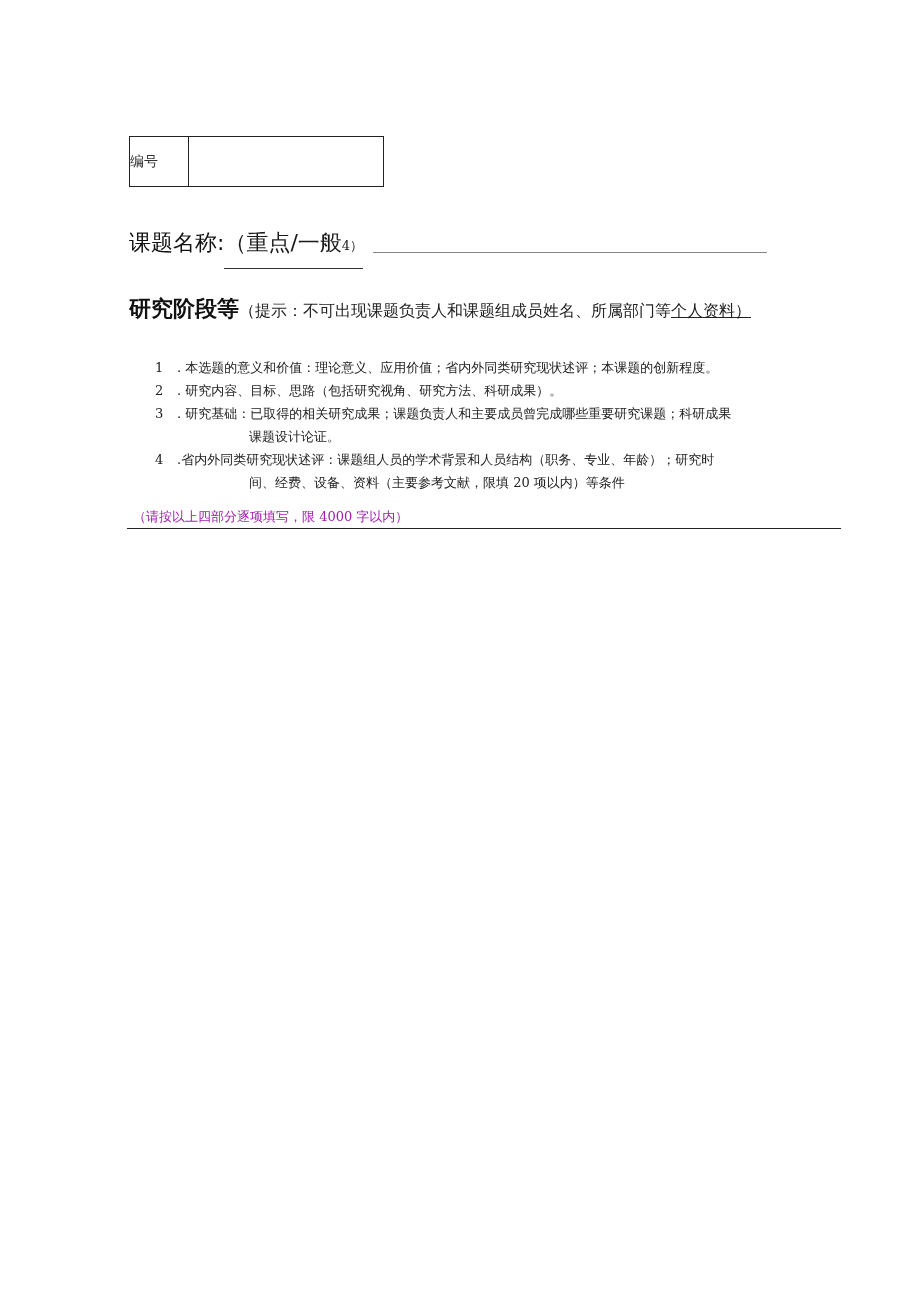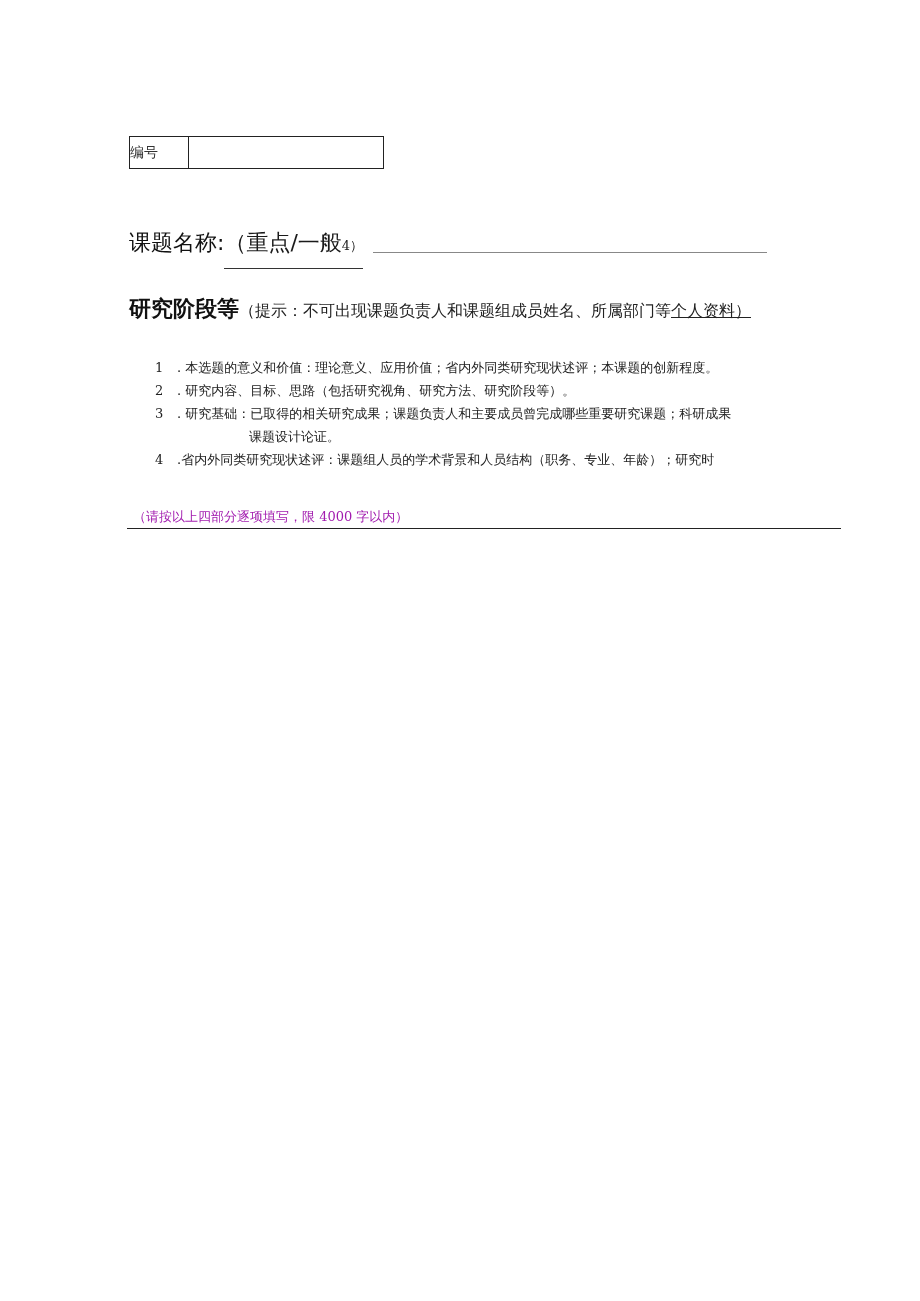--- a/index.html
+++ b/index.html
@@ -1,18 +1,18 @@
 <!DOCTYPE html>
 <html><head>
   <meta charset="utf-8">
   <style>
     html, body { margin: 0; padding: 0; background: #ffffff; }
     body { width: 920px; height: 1301px; position: relative; overflow: hidden;
            font-family: "DejaVu Serif", "Liberation Serif", serif; color: #1a1a1a; }
-    .id-table { position: absolute; left: 129px; top: 136px; width: 255px; height: 33px;
+    .id-table { position: absolute; left: 129px; top: 136px; width: 255px; height: 51px;
                 border: 1px solid #222; display: flex; box-sizing: border-box; }
     .id-label { width: 58px; border-right: 1px solid #222; display: flex; align-items: center;
                 font-family: "DejaVu Sans", "Liberation Sans", sans-serif; font-size: 14px; color: #333; }
     .id-value { flex: 1; }
     .title-row { position: absolute; left: 129px; top: 228px; display: flex; align-items: flex-start; }
     .title-main { font-family: "DejaVu Sans", "Liberation Sans", sans-serif; font-size: 22px; color: #111; }
     .title-tag { font-family: "DejaVu Sans", "Liberation Sans", sans-serif; font-size: 22px;
                  border-bottom: 1.5px solid #333; padding-bottom: 10px; }
     .title-tag small { font-family: "DejaVu Serif", serif; font-size: 13px; }
     .title-line { position: absolute; left: 373px; top: 252px; width: 394px; height: 0;
@@ -47,26 +47,26 @@
   <span class="design-main">研究阶段等</span><span class="design-hint"><span>（提示：不可出现课题负责人和课题组成员姓名、所属部门等</span><u>个人资料）</u></span>
 </div>
 
 <div class="items">
   <div class="item">
     <span class="item-num">1</span>
     <span class="item-text"><span>. 本选题的意义和价值：理论意义、应用价值；省内外同类研究现状述评；本课题的创新程度。</span></span>
   </div>
   <div class="item">
     <span class="item-num">2</span>
-    <span class="item-text"><span>  . 研究内容、目标、思路（包括研究视角、研究方法、研究阶段等）。</span></span>
+    <span class="item-text"><span>  . 研究内容、目标、思路（包括研究视角、研究方法、科研成果）。</span></span>
   </div>
   <div class="item">
     <span class="item-num">3</span>
     <span class="item-text"><span>  . 研究基础：已取得的相关研究成果；课题负责人和主要成员曾完成哪些重要研究课题；科研成果</span><span class="cont">课题设计论证。</span></span>
   </div>
   <div class="item">
     <span class="item-num">4</span>
-    <span class="item-text"><span>  .省内外同类研究现状述评：课题组人员的学术背景和人员结构（职务、专业、年龄）；研究时</span></span>
+    <span class="item-text"><span>  .省内外同类研究现状述评：课题组人员的学术背景和人员结构（职务、专业、年龄）；研究时</span><span class="cont">间、经费、设备、资料（主要参考文献，限填 20 项以内）等条件</span></span>
   </div>
 </div>
 
 <div class="note">（请按以上四部分逐项填写，限 4000 字以内）</div>
 <div class="rule"></div>
 
 </body></html>

